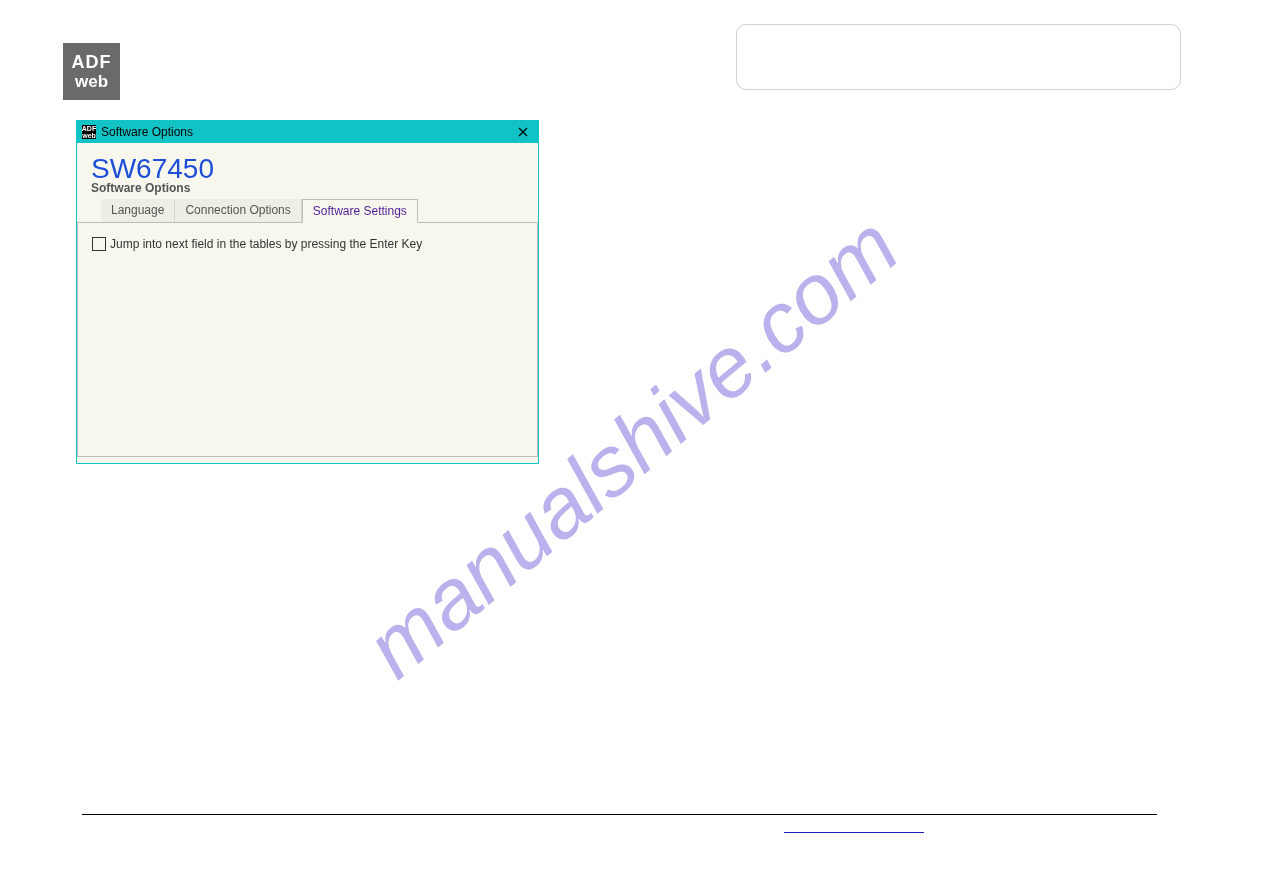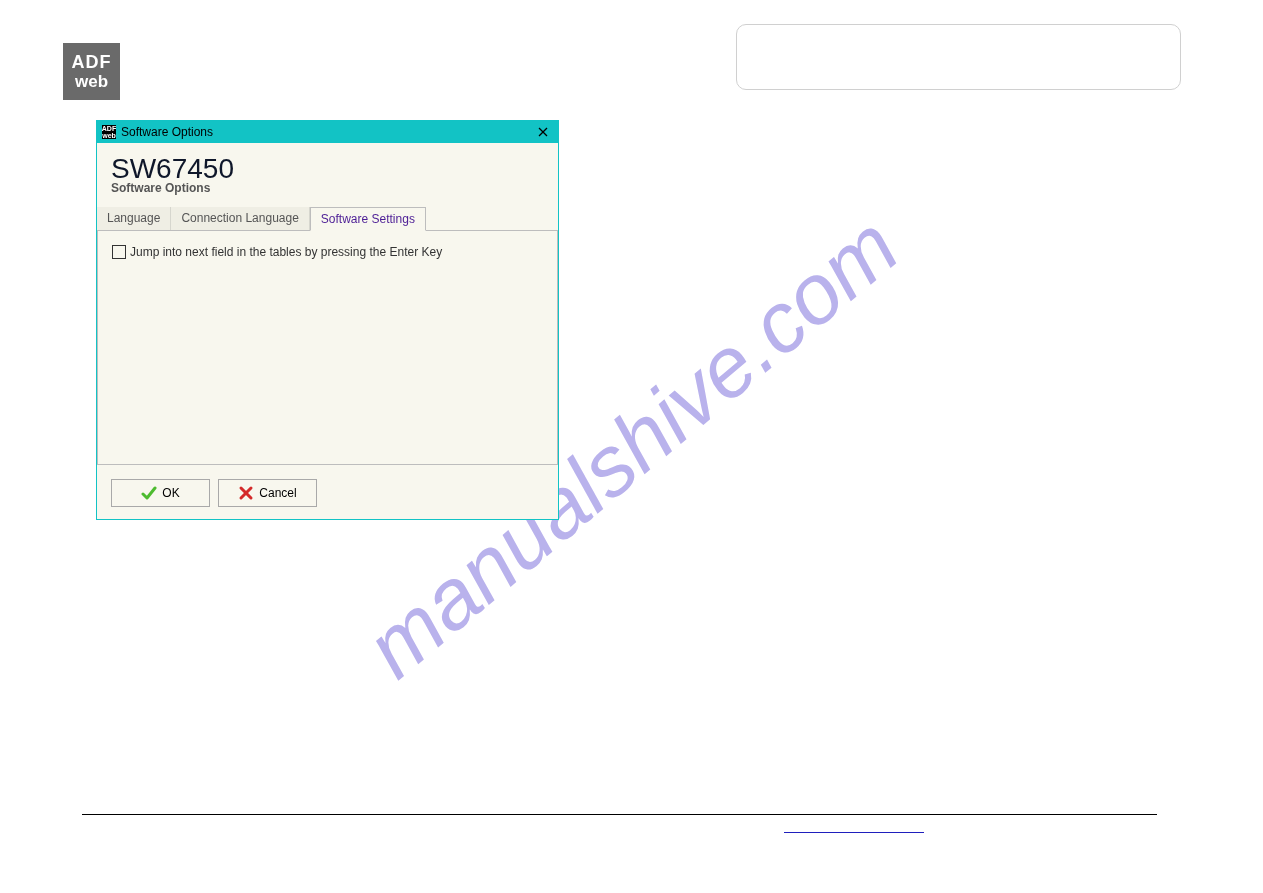--- a/index.html
+++ b/index.html
@@ -59,21 +59,21 @@
     font-family: 'Segoe UI', Arial, sans-serif;
     font-style: italic;
     white-space: nowrap;
     pointer-events: none;
     font-weight: 400;
     letter-spacing: 0px;
   }
   
   .dialog {
     position: absolute;
-    left: 96px;
+    left: 76px;
     top: 120px;
     width: 461px;
     border: 1px solid #12c3c5;
     background: #f8f7ee;
     z-index: 10;
   }
   
   .titlebar {
     background: #12c3c5;
     height: 22px;
@@ -107,34 +107,34 @@
     justify-content: center;
     font-size: 14px;
     cursor: pointer;
   }
   
   .header-section {
     padding: 10px 14px 4px 14px;
   }
   .header-title {
     font-size: 28px;
-    color: #0f172a;
+    color: #1d4ed8;
     font-family: 'Segoe UI', Arial, sans-serif;
   }
   .header-sub {
     font-size: 12px;
     color: #555;
     font-weight: bold;
     margin-top: -4px;
   }
   
   .tabs {
     display: flex;
-    margin-top: 8px;
     border-bottom: 1px solid #bdbdbd;
+    padding-left: 24px;
   }
   .tab {
     padding: 4px 10px;
     font-size: 12px;
     color: #555;
     border-right: 1px solid #d6d6ce;
     cursor: pointer;
     background: #efeee4;
     position: relative;
   }
@@ -234,46 +234,27 @@
     </span>
   </div>
 
   <div class="header-section">
     <div class="header-title">SW67450</div>
     <div class="header-sub">Software Options</div>
   </div>
 
   <div class="tabs">
     <div class="tab">Language</div>
-    <div class="tab">Connection Language</div>
+    <div class="tab">Connection Options</div>
     <div class="tab active">Software Settings</div>
   </div>
 
   <div class="tab-content">
     <div class="checkbox-row">
       <span class="chk"></span>
       <span>Jump into next field in the tables by pressing the Enter Key</span>
     </div>
   </div>
 
-  <div class="button-bar">
-    <div class="btn">
-      <span class="btn-icon">
-        <svg width="16" height="16" viewBox="0 0 16 16">
-            <polyline points="2,9 6,13 14,3" fill="none" stroke="#4dbb2f" stroke-width="3" stroke-linecap="round" stroke-linejoin="round"></polyline>
-          </svg>
-      </span>
-      <span>OK</span>
-    </div>
-    <div class="btn">
-      <span class="btn-icon">
-        <svg width="16" height="16" viewBox="0 0 16 16">
-            <line x1="3" y1="3" x2="13" y2="13" stroke="#d42a2a" stroke-width="3" stroke-linecap="round"></line>
-            <line x1="13" y1="3" x2="3" y2="13" stroke="#d42a2a" stroke-width="3" stroke-linecap="round"></line>
-          </svg>
-      </span>
-      <span>Cancel</span>
-    </div>
-  </div>
 </div>
 
 <div class="footer-line"></div>
 <div class="footer-link"></div>
 
 </body></html>

